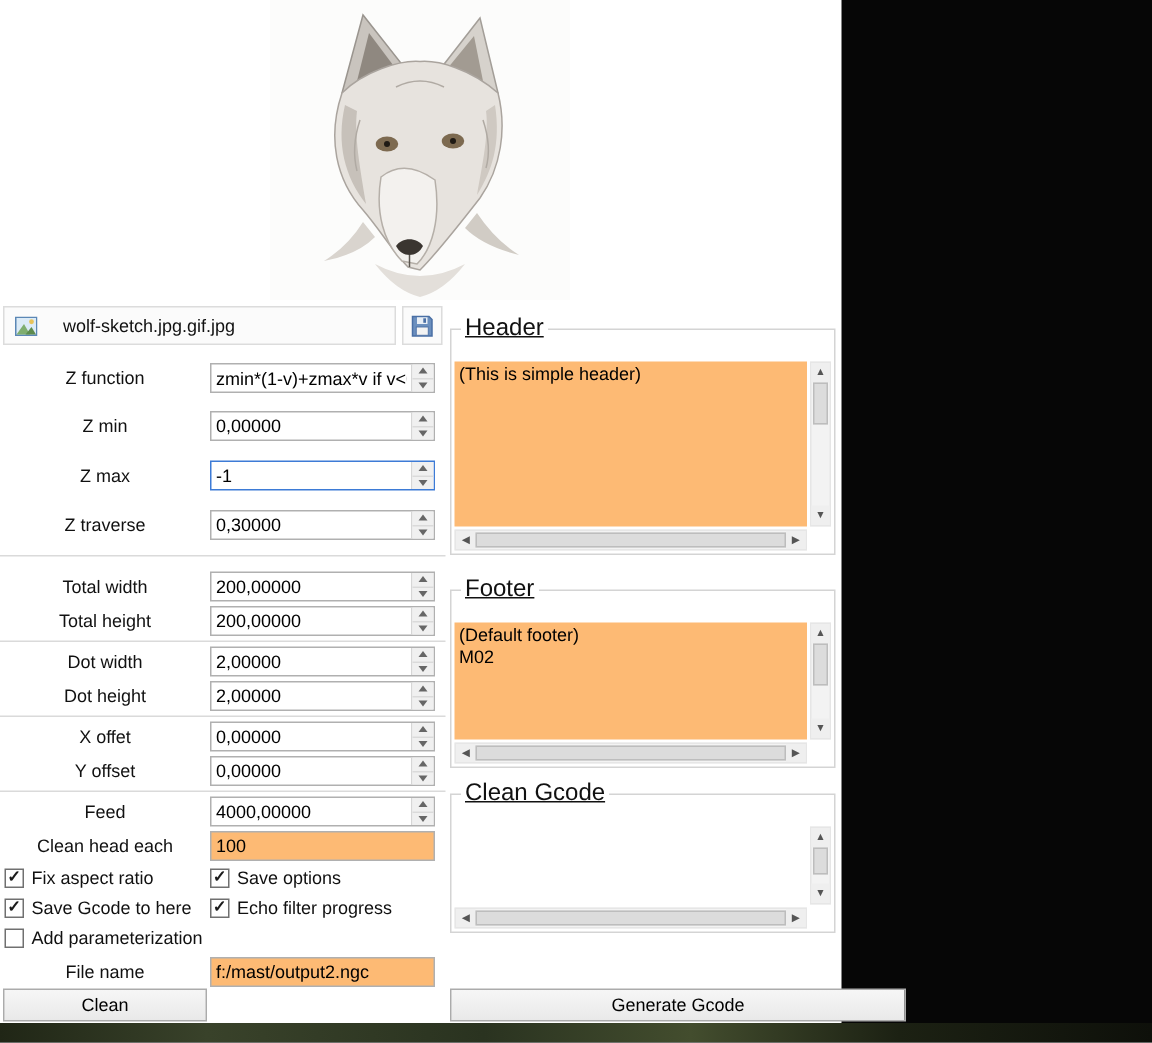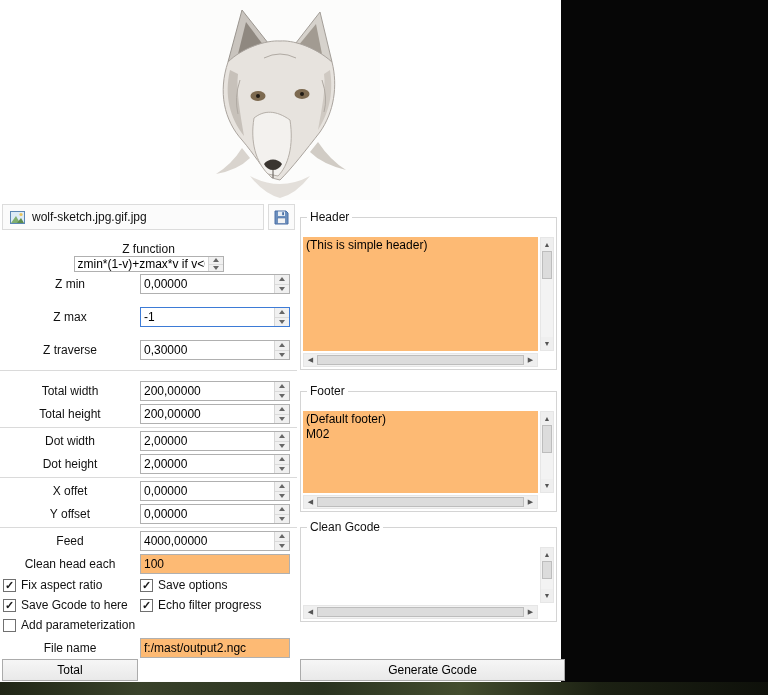--- a/index.html
+++ b/index.html
@@ -10,25 +10,25 @@
     font-family:"Liberation Sans", sans-serif; font-size:12px;
   }
   .window { position:absolute; left:0; top:0; width:561px; height:682px; background:#fff; }
 
   
   .preview { position:absolute; left:180px; top:0; width:200px; height:200px; background:#fcfcfb; }
 
   
   .left { position:absolute; left:0; top:204px; width:297px; }
   .filebar { display:flex; gap:4px; height:26px; margin:0 2px 12px 2px; }
-  .filebox { flex:1; display:flex; align-items:center; gap:7px; border:1px solid #dcdcdc; background:#fbfbfb; padding:0 7px; cursor:default; }
+  .filebox { flex:1; display:flex; align-items:center; gap:17px; border:1px solid #dcdcdc; background:#fbfbfb; padding:0 7px; cursor:default; }
   .iconbtn { width:27px; height:26px; border:1px solid #dcdcdc; background:#fbfbfb; display:flex; align-items:center; justify-content:center; padding:0; }
 
   .row { display:flex; align-items:center; height:20px; }
-  .mb12 { margin-bottom:12px;flex-direction:column; } .mb13 { margin-bottom:13px; } .mb3 { margin-bottom:3px; }
+  .mb12 { margin-bottom:12px; } .mb13 { margin-bottom:13px; } .mb3 { margin-bottom:3px; }
   .flabel { width:140px; text-align:center; flex:none; }
   .spinwrap { width:150px; height:20px; border:1px solid #b0b0b0; background:#fff; display:flex; }
   .spinwrap.focused { border-color:#3d7bd6; }
   .tinput { flex:1; min-width:0; border:none; outline:none; padding:0 3px; font:inherit; background:transparent; }
   .spinbtns { width:15px; flex:none; display:flex; flex-direction:column; border-left:1px solid #d6d6d6; }
   .sb { flex:1; background:#f0f0f0; display:flex; align-items:center; justify-content:center; cursor:default; }
   .sb + .sb { border-top:1px solid #dadada; }
   .tri-up { width:0; height:0; border-left:3px solid transparent; border-right:3px solid transparent; border-bottom:4px solid #666; }
   .tri-down { width:0; height:0; border-left:3px solid transparent; border-right:3px solid transparent; border-top:4px solid #666; }
   .plainwrap { width:150px; height:20px; border:1px solid #b0b0b0; background:#fdba74; display:flex; }
@@ -39,25 +39,25 @@
   .cbrow { position:relative; height:13px; margin:0 0 7px 3px; }
   .cbrow.firstcb { margin-top:4px; }
   .cbitem { display:flex; align-items:center; gap:5px; position:absolute; left:0; top:0; white-space:nowrap; }
   .cbitem.col2 { left:137px; }
   .cbox { width:13px; height:13px; border:1px solid #707070; background:#fff; display:inline-flex; align-items:center; justify-content:center; font-size:11px; font-weight:bold; line-height:1; color:#1b1b1b; flex:none; }
 
   .fnrow { margin-top:3px; }
 
   .btn { border:1px solid #ababab; background:linear-gradient(#f6f6f6,#e9e9e9); display:flex; align-items:center; justify-content:center; font:inherit; cursor:default; }
   .helpbtn { position:absolute; left:2px; top:659px; width:136px; height:22px; }
-  .genbtn { position:absolute; left:300px; top:659px; width:265px; height:22px; }
+  .genbtn { position:absolute; left:300px; top:659px; width:304px; height:22px; }
 
   
   .group { position:absolute; left:300px; width:257px; border:1px solid #d4d4d4; background:#fff; margin:0; padding:0; }
-  .group legend { margin-left:6px; padding:0 3px; font-size:12px; }
+  .group legend { margin-left:6px; padding:0 3px; font-size:16px;text-decoration:underline; }
   .g-header { top:210px; height:160px; }
   .g-footer { top:384px; height:128px; }
   .g-clean  { top:520px; height:102px; }
   .tawrap { position:absolute; left:2px; right:2px; top:13px; bottom:2px; }
   .gtext { position:absolute; left:0; top:0; right:16px; bottom:16px; border:none; outline:none; resize:none; font:inherit; line-height:15px; padding:1px 3px; overflow:hidden; background:#fdba74; white-space:pre; }
   .vbar { position:absolute; top:0; right:0; bottom:16px; width:14px; background:#f3f3f3; border:1px solid #e6e6e6; display:flex; flex-direction:column; }
   .varrow { height:13px; flex:none; display:flex; align-items:center; justify-content:center; font-size:7px; color:#555; background:#efefef; }
   .vthumb { height:28px; flex:none; background:#dcdcdc; border:1px solid #bdbdbd; margin:0 1px; }
   .vspace { flex:1; }
   .hbar { position:absolute; left:0; right:16px; bottom:0; height:14px; background:#f3f3f3; border:1px solid #e6e6e6; display:flex; }
@@ -383,18 +383,18 @@
         <span class="varrow">▼</span>
       </div>
       <div class="hbar">
         <span class="harrow">◀</span>
         <span class="hthumb"></span>
         <span class="harrow">▶</span>
       </div>
     </div>
   </fieldset>
 
-  <button class="btn helpbtn">Total</button>
+  <button class="btn helpbtn">Clean</button>
   <button class="btn genbtn">Generate Gcode</button>
 
 </div>
 
 <div class="wall"></div>
 
 </body></html>

